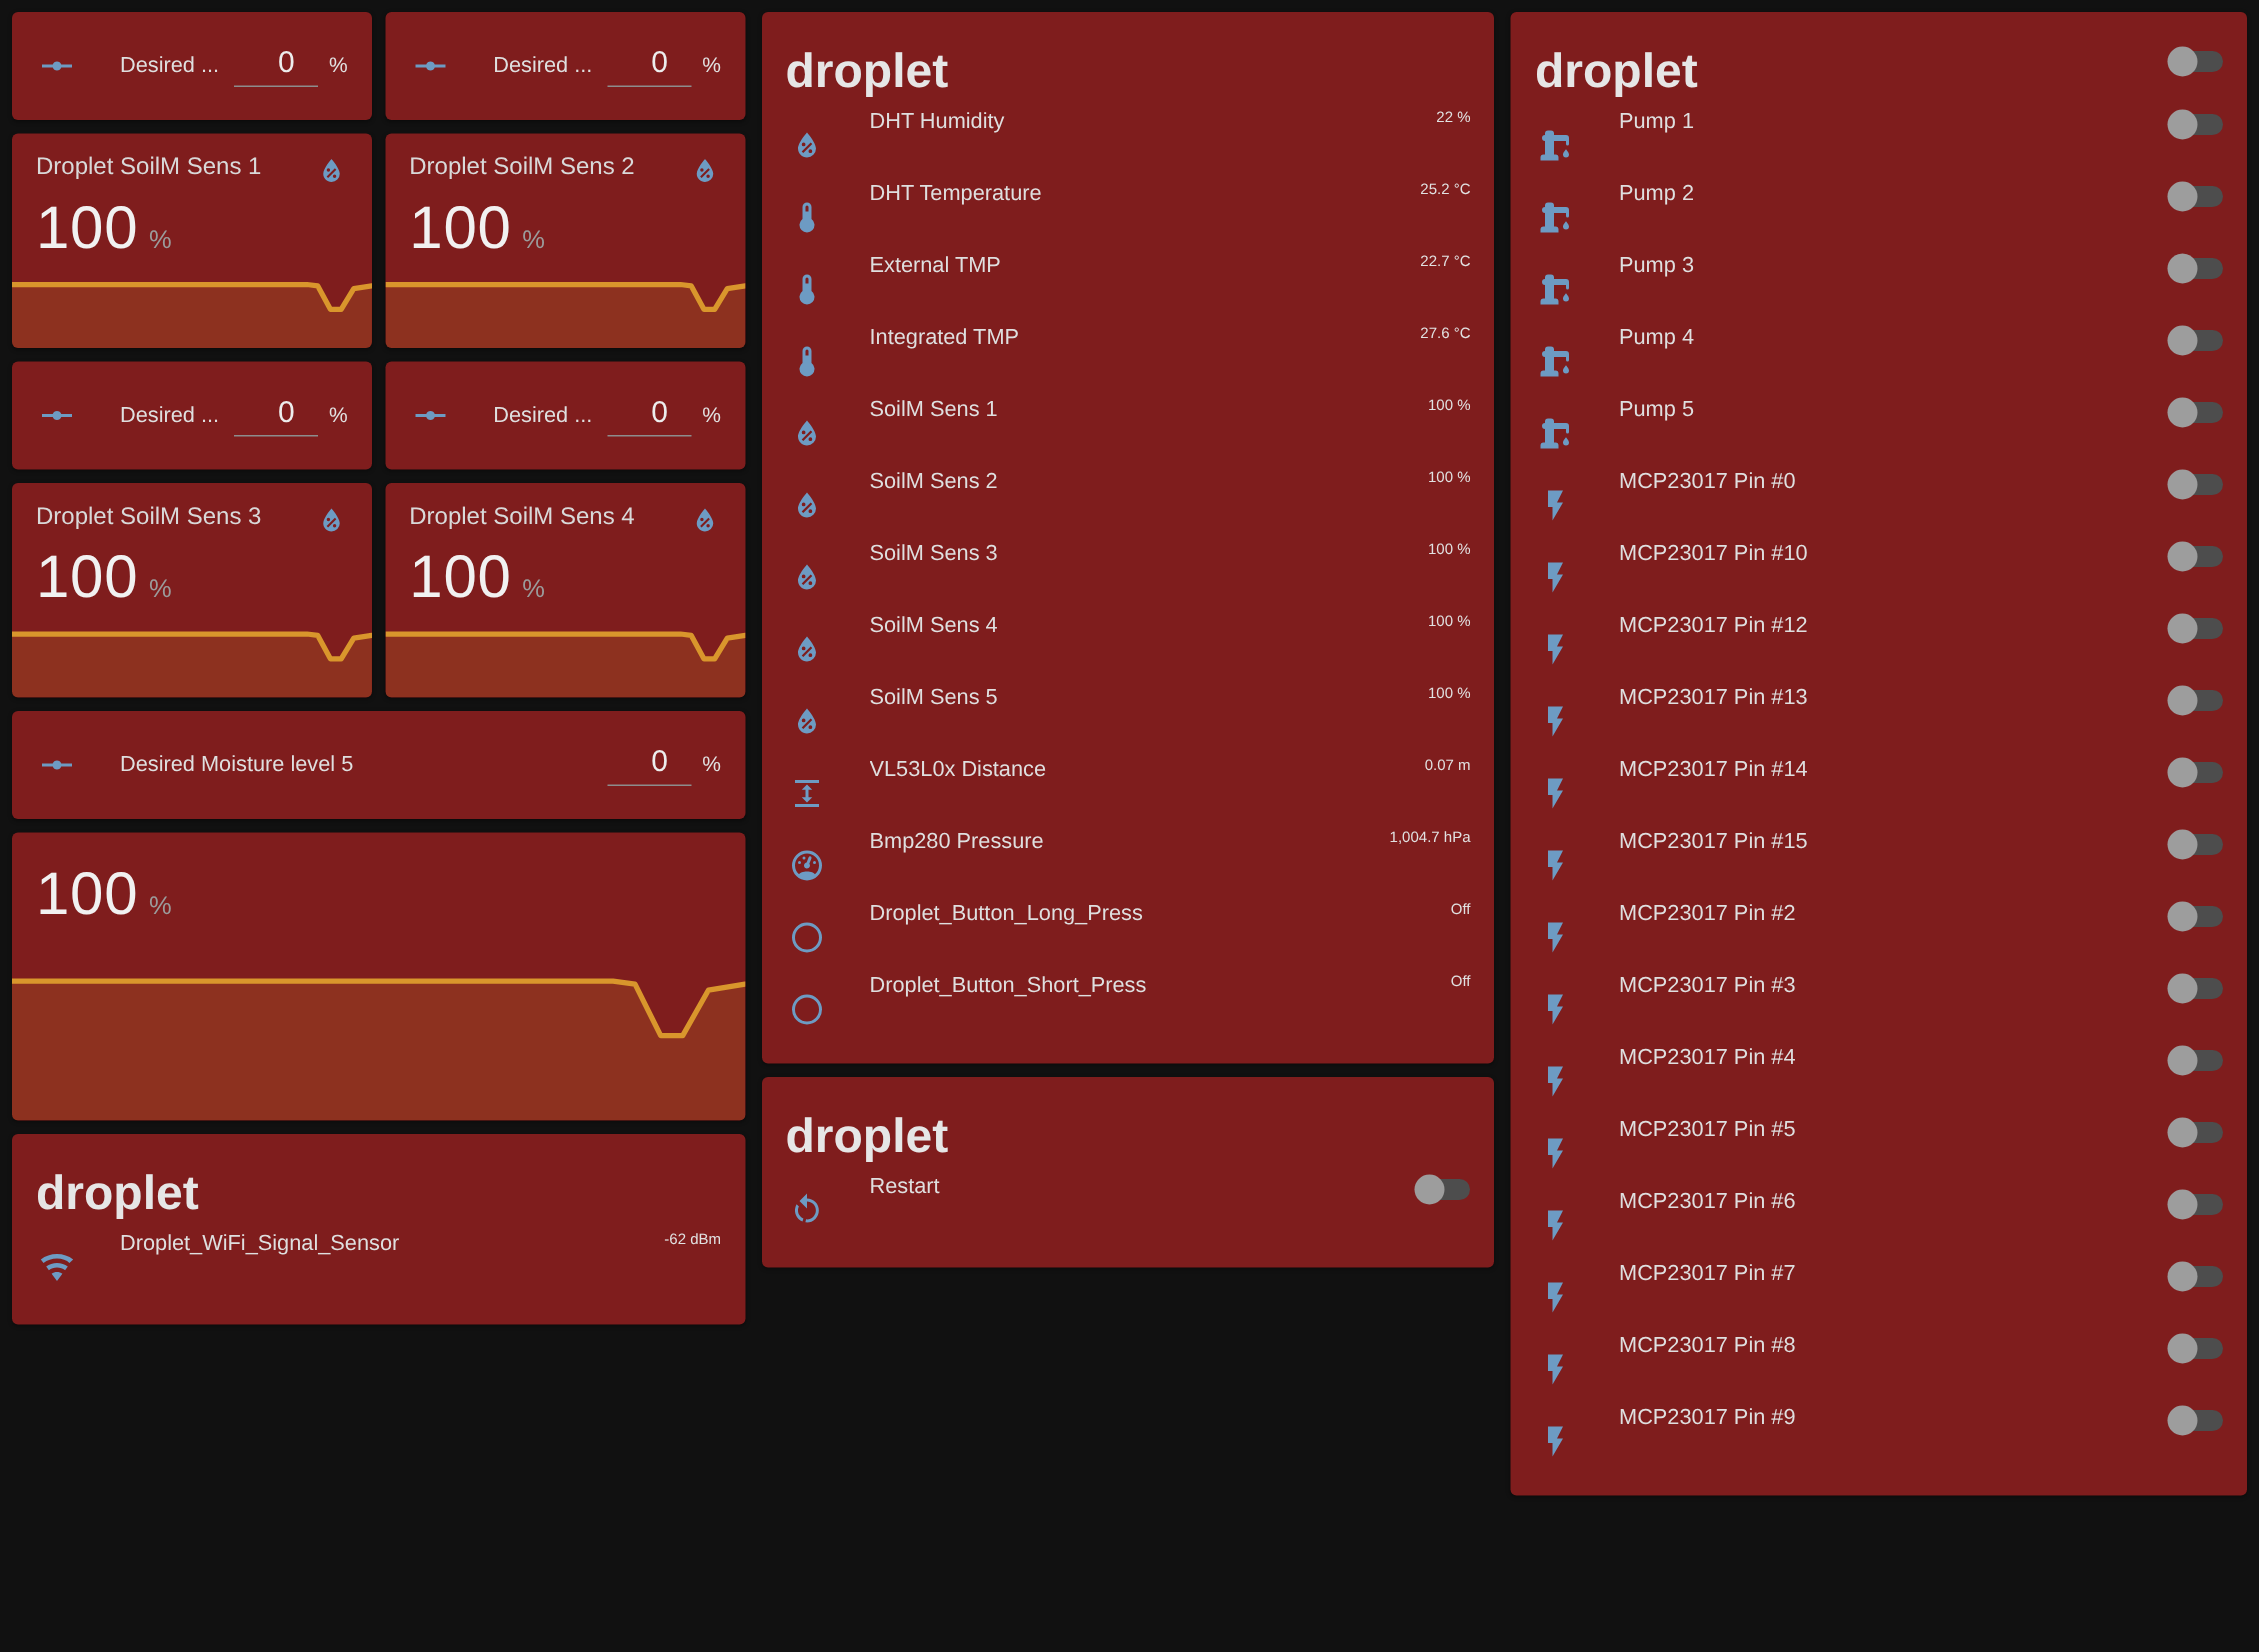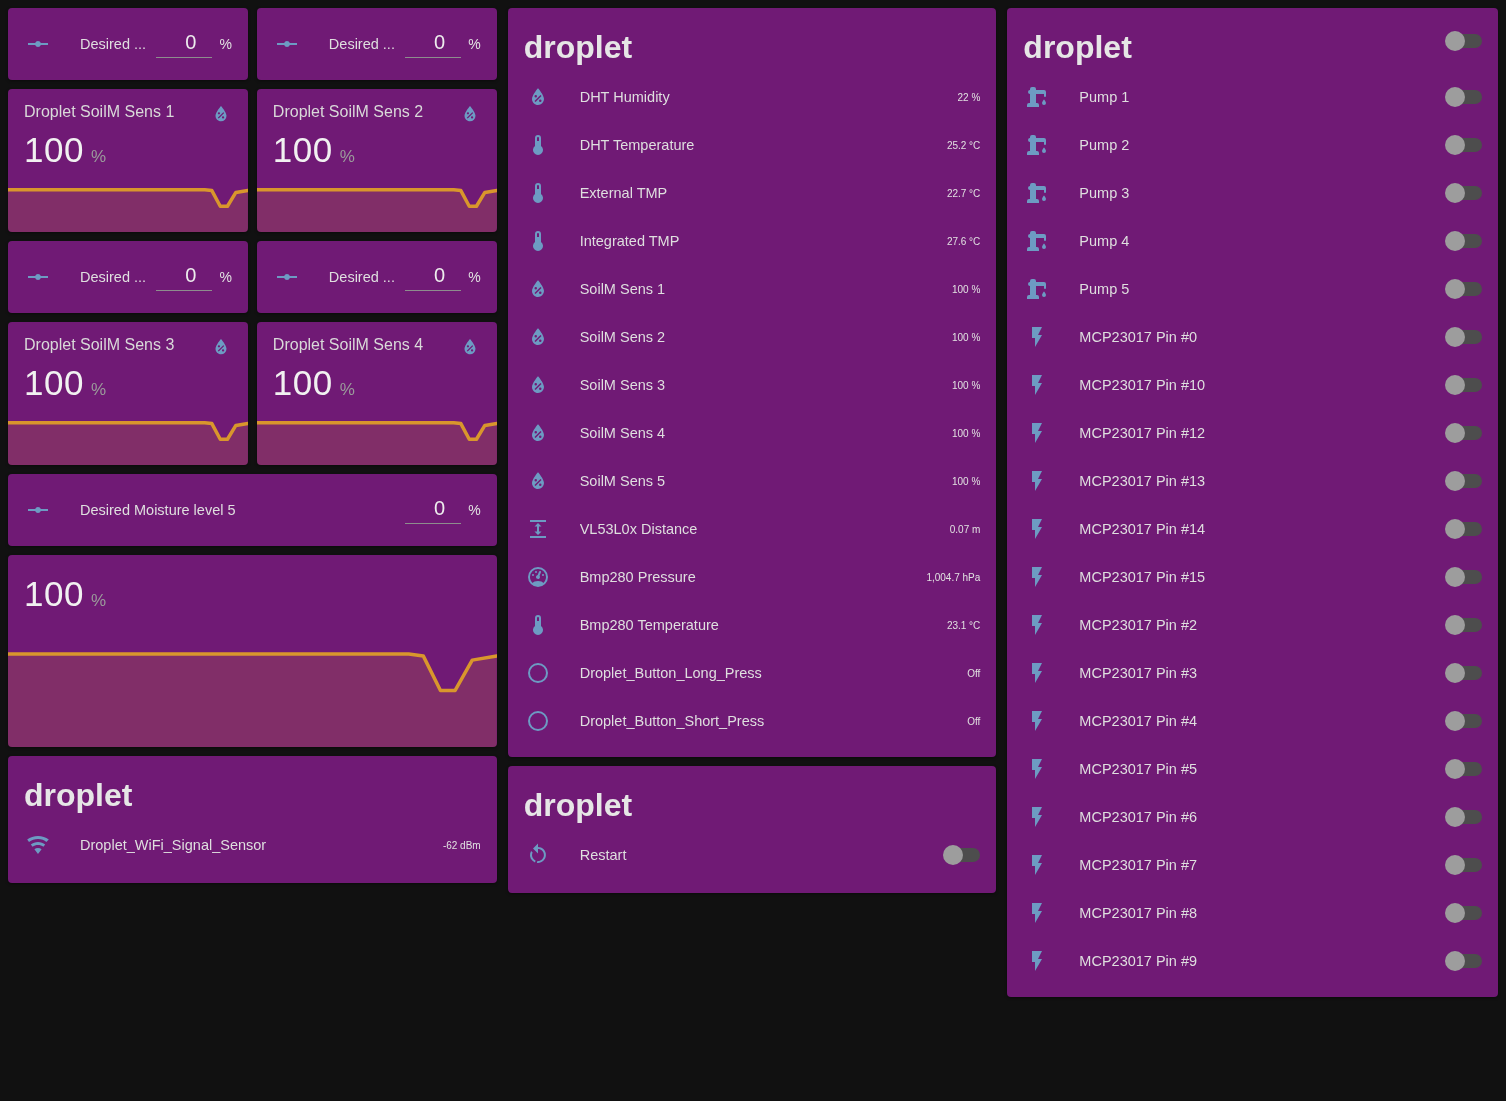--- a/index.html
+++ b/index.html
@@ -10,21 +10,21 @@
     font-family:"Liberation Sans", sans-serif;
     color:#e1e1e1;
     overflow:hidden;
   }
   .page { display:flex; gap:11px; padding:8px; width:1506px; height:1101px; }
   .col { display:flex; flex-direction:column; gap:9px; }
   .col-left  { width:489px; }
   .col-mid   { width:489px; }
   .col-right { width:491px; }
   .card {
-    background:#701a75;
+    background:#7f1d1d;
     border-radius:4px;
     box-shadow:0 1px 3px rgba(0,0,0,.4);
     position:relative;
   }
   .pair { display:flex; gap:9px; }
   .pair > .card { flex:1; }
 
   
   .icon svg { width:24px; height:24px; fill:#6d9bc3; display:block; }
   .row-icon { width:40px; flex:0 0 40px; display:flex; align-items:center; }
@@ -46,32 +46,32 @@
   }
   .num-unit { font-size:14px; color:#e1e1e1; margin-left:7px; }
 
   
   .sensor-card { height:143px; overflow:hidden; padding:14px 16px; cursor:pointer; }
   .sensor-card.wide { height:192px; }
   .sensor-head { display:flex; justify-content:space-between; align-items:flex-start; }
   .sensor-title { font-size:16px; color:#d9d9d9; }
   .sensor-icon svg { width:22px; height:22px; }
   .sensor-value { margin-top:5px; display:flex; align-items:baseline; }
-  .big  { font-size:35px; color:#f1f1f1; letter-spacing:.5px; }
+  .big  { font-size:40px; color:#f1f1f1; letter-spacing:.5px; }
   .big-unit { font-size:17px; color:#9b9b9b; margin-left:7px; }
   .spark { position:absolute; left:0; right:0; bottom:0; width:100%; height:46px; display:block; }
   .sensor-card.wide .spark { height:101px; }
   .spark-line { fill:none; stroke:#d9962c; stroke-width:3.5; stroke-linejoin:round; stroke-linecap:round; }
   .spark-fill { fill:rgba(214,150,44,0.17); stroke:none; }
 
   
   .card-title { font-size:32px; font-weight:700; color:#e6e6e6; padding:21px 16px 7px 16px; }
   .card-head { display:flex; align-items:center; justify-content:space-between; padding-right:16px; }
   .card-head .card-title { padding-right:0; }
-  .erow { height:48px; display:flex; align-items:center; padding:0 16px; }
+  .erow { height:48px; display:flex; padding:0 16px; }
   .erow .row-label { cursor:pointer; }
   .row-value { font-size:10px; color:#e1e1e1; white-space:nowrap; margin-left:12px; }
   .entities-card { padding-bottom:12px; }
 
   
   .toggle { position:relative; width:37px; height:20px; flex:0 0 37px; cursor:pointer; margin-left:12px; }
   .toggle .track {
     position:absolute; left:3px; top:3px; width:34px; height:14px;
     border-radius:7px; background:#4d4d4d;
   }
@@ -370,29 +370,20 @@
           <div class="erow">
             <span class="icon row-icon">
               <svg viewBox="0 0 24 24">
                 <path d="M12,2A10,10 0 0,0 2,12A10,10 0 0,0 12,22A10,10 0 0,0 22,12A10,10 0 0,0 12,2M12,4A8,8 0 0,1 20,12C20,14.4 19,16.5 17.3,17.9C16.8,16.8 14.6,16 12,16C9.4,16 7.2,16.8 6.7,17.9C5,16.5 4,14.4 4,12A8,8 0 0,1 12,4M14,5.89C13.62,5.9 13.26,6.15 13.1,6.54L11.81,9.77L11.71,10C11,10.13 10.41,10.6 10.14,11.26C9.73,12.29 10.23,13.45 11.26,13.86C12.29,14.27 13.45,13.77 13.86,12.74C14.12,12.08 14,11.32 13.57,10.76L13.67,10.5L14.96,7.29L14.97,7.26C15.17,6.75 14.92,6.17 14.41,5.96C14.28,5.91 14.15,5.89 14,5.89M10,6A1,1 0 0,0 9,7A1,1 0 0,0 10,8A1,1 0 0,0 11,7A1,1 0 0,0 10,6M7,9A1,1 0 0,0 6,10A1,1 0 0,0 7,11A1,1 0 0,0 8,10A1,1 0 0,0 7,9M17,9A1,1 0 0,0 16,10A1,1 0 0,0 17,11A1,1 0 0,0 18,10A1,1 0 0,0 17,9Z"></path>
               </svg>
             </span>
             <span class="row-label">Bmp280 Pressure</span>
             <span class="row-value">1,004.7 hPa</span>
           </div>
 
-          <div class="erow">
-            <span class="icon row-icon">
-              <svg viewBox="0 0 24 24">
-                <path d="M15 13V5A3 3 0 0 0 9 5V13A5 5 0 1 0 15 13M12 4A1 1 0 0 1 13 5V8H11V5A1 1 0 0 1 12 4Z"></path>
-              </svg>
-            </span>
-            <span class="row-label">Bmp280 Temperature</span>
-            <span class="row-value">23.1 °C</span>
-          </div>
 
           <div class="erow">
             <span class="icon row-icon">
               <svg viewBox="0 0 24 24">
                 <path d="M12,20A8,8 0 0,1 4,12A8,8 0 0,1 12,4A8,8 0 0,1 20,12A8,8 0 0,1 12,20M12,2A10,10 0 0,0 2,12A10,10 0 0,0 12,22A10,10 0 0,0 22,12A10,10 0 0,0 12,2Z"></path>
               </svg>
             </span>
             <span class="row-label">Droplet_Button_Long_Press</span>
             <span class="row-value">Off</span>
           </div>

